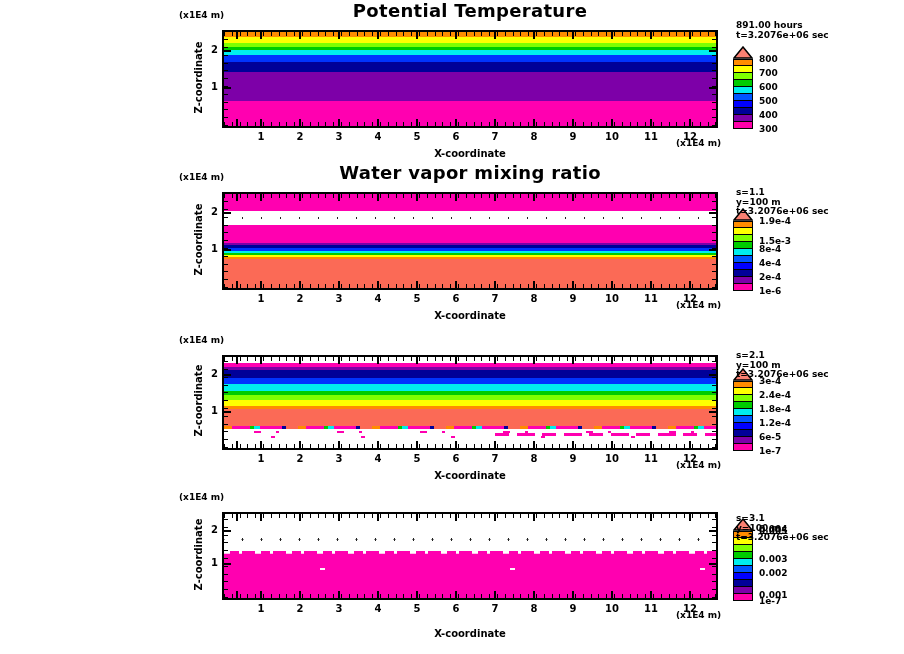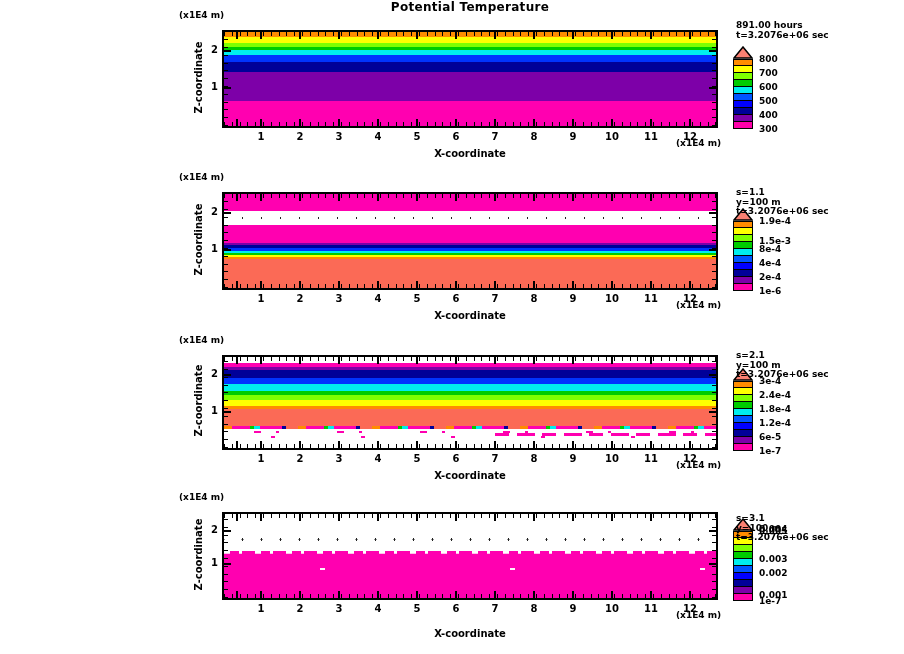--- a/index.html
+++ b/index.html
@@ -1,20 +1,20 @@
 <!DOCTYPE html>
 <html><head>
 <meta charset="utf-8">
 <style>
   html,body{margin:0;padding:0;background:#fff;}
   #screen{position:relative;width:904px;height:654px;background:#fff;overflow:hidden;
           font-family:"DejaVu Sans",sans-serif;color:#000;}
   .panel{position:absolute;left:0;width:904px;}
   .ptitle{position:absolute;left:222px;width:496px;text-align:center;
-          font-size:12px;font-weight:bold;letter-spacing:.3px;white-space:nowrap;}
+          font-size:18px;font-weight:bold;letter-spacing:.3px;white-space:nowrap;}
   .plot{position:absolute;left:222px;width:496px;border:2px solid #000;
         box-sizing:border-box;background:#fff;}
   .bands{position:absolute;inset:0;display:flex;flex-direction:column;}
   .band{width:100%;}
   
   .xminor-top,.xmajor-top,.xminor-bot,.xmajor-bot{position:absolute;left:0;right:0;}
   .xminor-top{top:0;height:4px;background:repeating-linear-gradient(90deg,#000 0 1px,transparent 1px 7.8px);}
   .xmajor-top{top:0;height:7px;background:repeating-linear-gradient(90deg,#000 0 2px,transparent 2px 39px);background-position-x:36px;}
   .xminor-bot{bottom:0;height:4px;background:repeating-linear-gradient(90deg,#000 0 1px,transparent 1px 7.8px);}
   .xmajor-bot{bottom:0;height:7px;background:repeating-linear-gradient(90deg,#000 0 2px,transparent 2px 39px);background-position-x:36px;}
@@ -134,20 +134,21 @@
           <span style="top: 22px;">700</span>
           <span style="top: 36px;">600</span>
           <span style="top: 50px;">500</span>
           <span style="top: 64px;">400</span>
           <span style="top: 78px;">300</span>
         </div>
     </div>
   </div>
 
   <div class="panel" style="top:162px;height:163px;">
+    <div class="ptitle">Water vapor mixing ratio</div>
     <div class="yunit" style="top:10px;">(x1E4 m)</div>
     <div class="zlabel" style="top:72px;">Z-coordinate</div>
     <div class="plot" style="top:30px;height:98px;">
       <div class="bands">
           <div class="band" style="height: 18%; background-color: rgb(255, 0, 176);"></div>
           <div class="band dots1" style="height: 15%; background-color: rgb(255, 255, 255);"></div>
           <div class="band" style="height: 19%; background-color: rgb(255, 0, 176);"></div>
           <div class="band" style="height: 2%; background-color: rgb(125, 0, 168);"></div>
           <div class="band" style="height: 4%; background-color: rgb(0, 0, 153);"></div>
           <div class="band" style="height: 3%; background-color: rgb(0, 51, 255);"></div>

